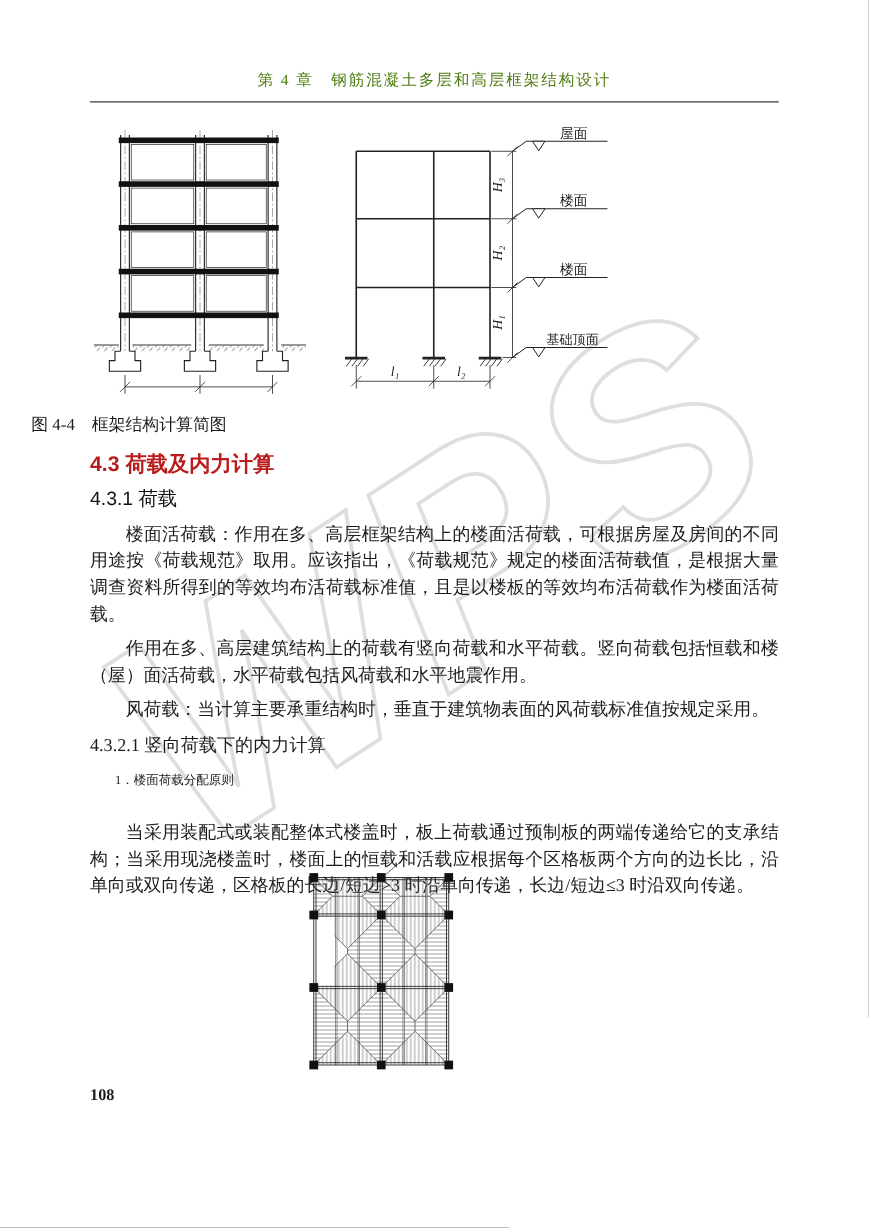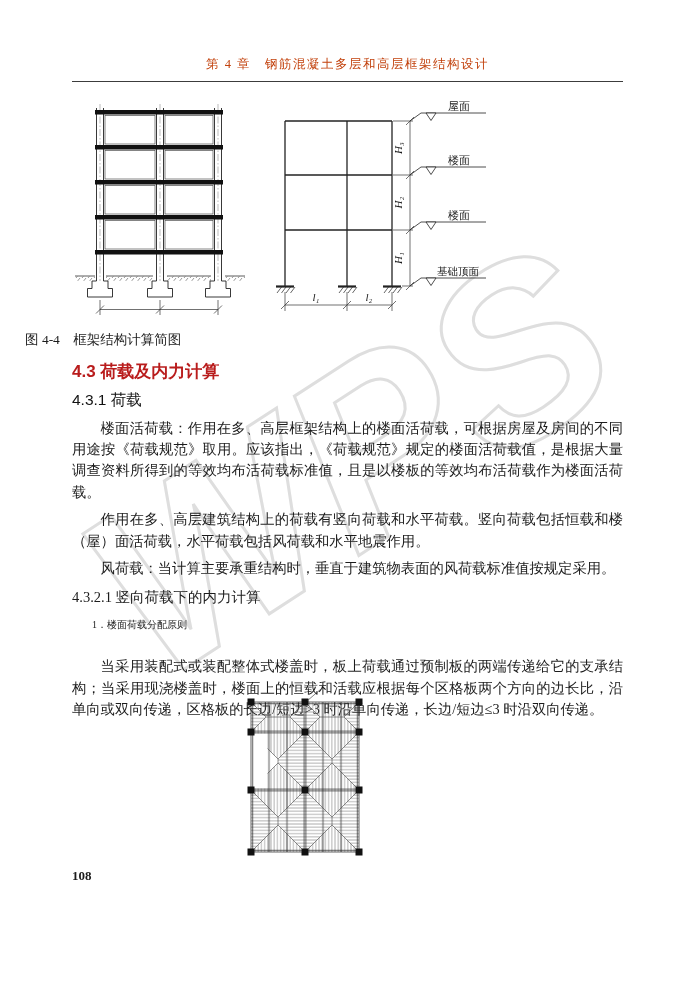--- a/index.html
+++ b/index.html
@@ -12,21 +12,21 @@
     position:absolute; left:-45px; top:255px; width:790px; height:410px;
     display:flex; align-items:center; justify-content:center;
     transform:rotate(-33deg);
     font-family:"Liberation Sans","DejaVu Sans",sans-serif;
     font-weight:bold; font-style:italic; font-size:245px; letter-spacing:2px;
     color:transparent; -webkit-text-stroke:3px #dedede;
     z-index:0; pointer-events:none; user-select:none;
   }
   .header-title {
     position:absolute; top:56px; left:0; width:100%; text-align:center;
-    font-size:12.5px; letter-spacing:1.5px; color:#c2410c; z-index:1;
+    font-size:12.5px; letter-spacing:1.5px; color:#4d7c0f; z-index:1;
   }
   .header-rule {
     position:absolute; top:81px; left:72px; width:551px; height:1px;
     background:#3c3c3c; z-index:1;
   }
   .fig-left  { position:absolute; left:75px;  top:98px; z-index:1; }
   .fig-right { position:absolute; left:272px; top:98px; z-index:1; }
   .fig-caption {
     position:absolute; top:331px; left:25px; width:600px; text-align:left;
     font-size:13.5px; z-index:1;

